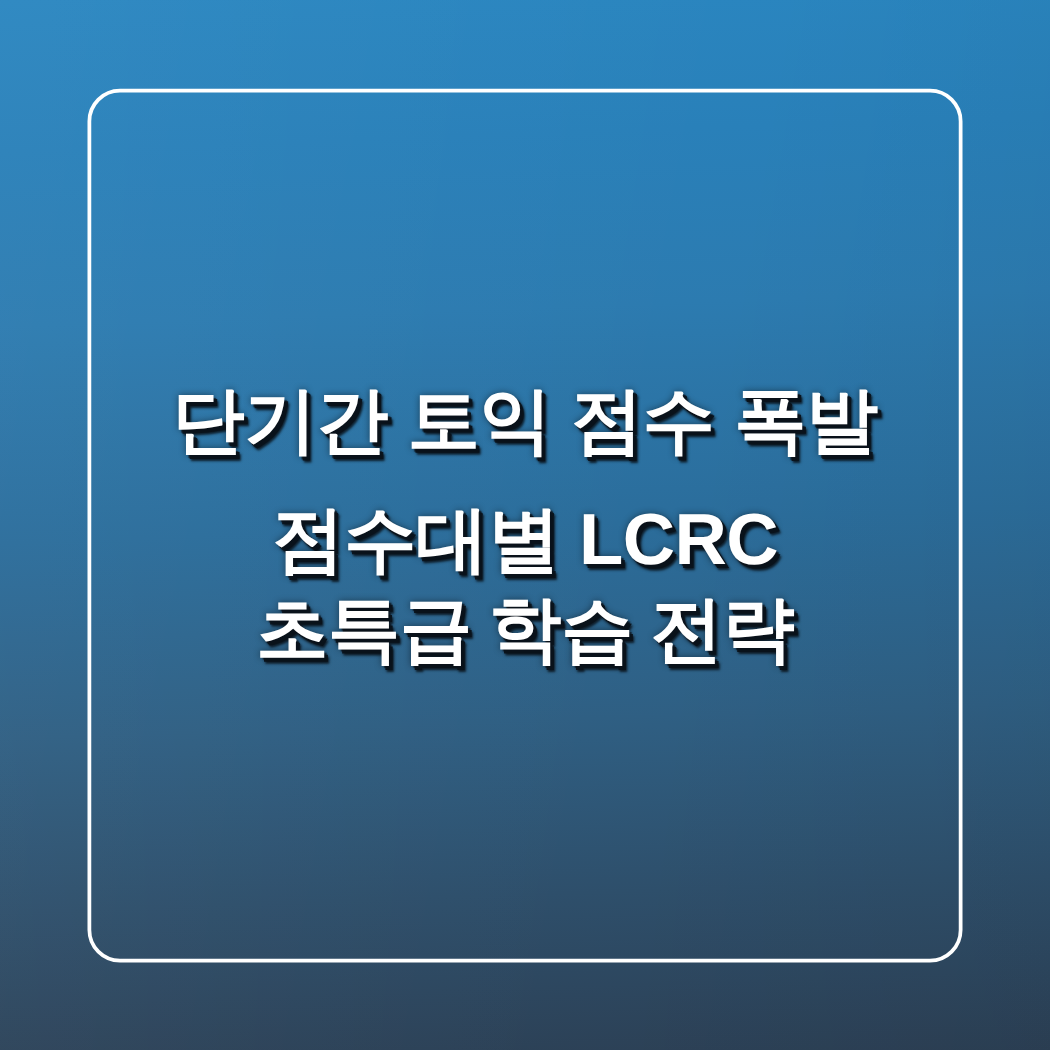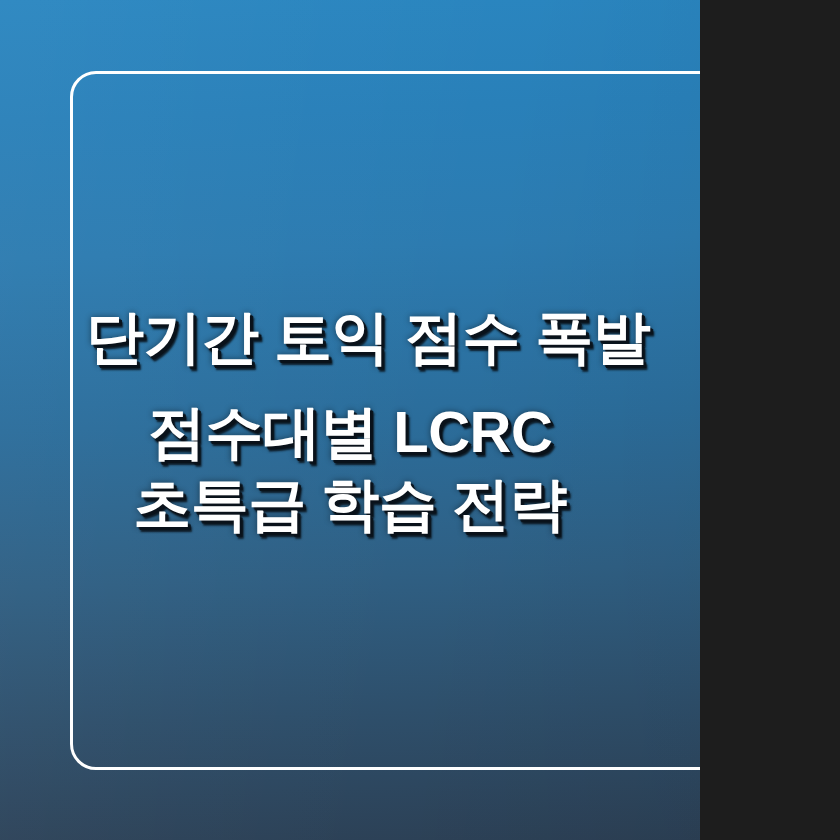--- a/index.html
+++ b/index.html
@@ -86,23 +86,23 @@
     text-shadow:
        3px 3px 0   rgba(10, 18, 26, 0.95),
        4px 5px 2px rgba(8, 14, 20, 0.85),
        2px 2px 1px rgba(15, 25, 35, 0.9),
        0px 0px 6px rgba(0, 0, 0, 0.45);
   }
 </style>
 </head>
 <body>
 
-<div class="canvas" style="width: 700px; height: 840px;">
+<div class="canvas" style="width: 840px; height: 840px;">
 
   <div class="frame" style="border-color: rgb(255, 255, 255); border-width: 3px; border-radius: 26px;"></div>
 
   <div class="title-block">
     <span class="title-line" style="color: rgb(255, 255, 255); font-size: 58px; line-height: 72px; text-align: center;">단기간 토익 점수 폭발</span>
     <span class="title-line" style="color: rgb(255, 255, 255); font-size: 58px; line-height: 72px; text-align: center; margin-top: 23px;">점수대별 LCRC</span>
-    <span class="title-line" style="color: rgb(255, 255, 255); font-size: 58px; line-height: 72px; text-align: center;">초특급 학습 전략</span>
+    <span class="title-line" style="color: rgb(255, 255, 255); font-size: 58px; line-height: 72px; text-align: center; font-family: Liberation Serif, serif;">초특급 학습 전략</span>
   </div>
 
 </div>
 
 </body></html>

